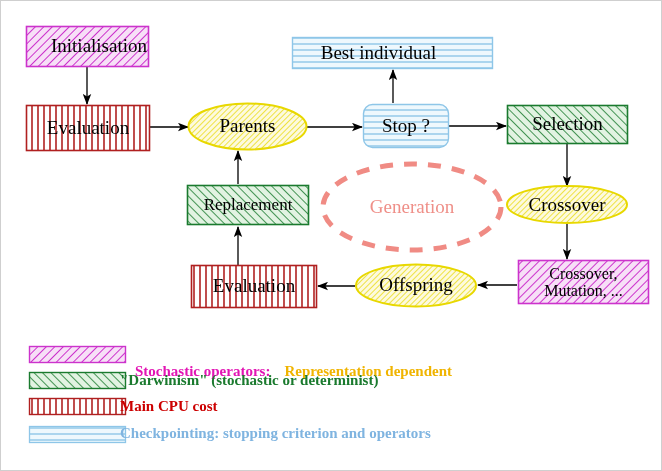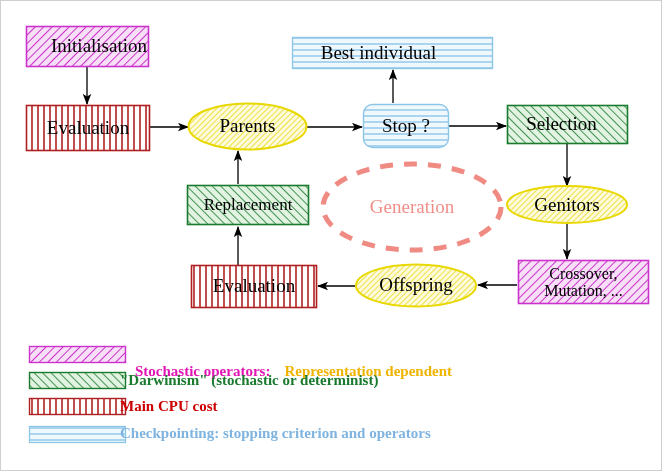--- a/index.html
+++ b/index.html
@@ -137,23 +137,23 @@
   <div class="node-label lbl-lg" style="left:25px; top:25px; width:146px; height:41px;">Initialisation</div>
 
   <div class="node-label lbl-lg" style="left:25px; top:104px; width:124px; height:46px;">Evaluation</div>
 
   <div class="node-label lbl-lg" style="left:187px; top:102px; width:119px; height:47px;">Parents</div>
 
   <div class="node-label lbl-lg" style="left:362px; top:103px; width:86px; height:44px;">Stop ?</div>
 
   <div class="node-label lbl-lg" style="left:291px; top:36px; width:173px; height:32px;">Best individual</div>
 
-  <div class="node-label lbl-lg" style="left:486px; top:104px; width:121px; height:39px;padding-left:14px;">Selection</div>
+  <div class="node-label lbl-lg" style="left:506px; top:104px; width:121px; height:39px;">Selection</div>
 
-  <div class="node-label lbl-lg" style="left:506px; top:185px; width:120px; height:38px;">Genitors</div>
+  <div class="node-label lbl-lg" style="left:506px; top:185px; width:120px; height:38px;">Crossover</div>
 
   <div class="node-label lbl-sm" style="left:517px; top:259px; width:131px; height:44px;">Crossover,
 Mutation, ...</div>
 
   <div class="node-label lbl-lg" style="left:355px; top:263px; width:120px; height:43px;">Offspring</div>
 
   <div class="node-label lbl-lg" style="left:190px; top:264px; width:126px; height:43px;">Evaluation</div>
 
   <div class="node-label lbl-md" style="left:186px; top:184px; width:122px; height:40px;">Replacement</div>
 

